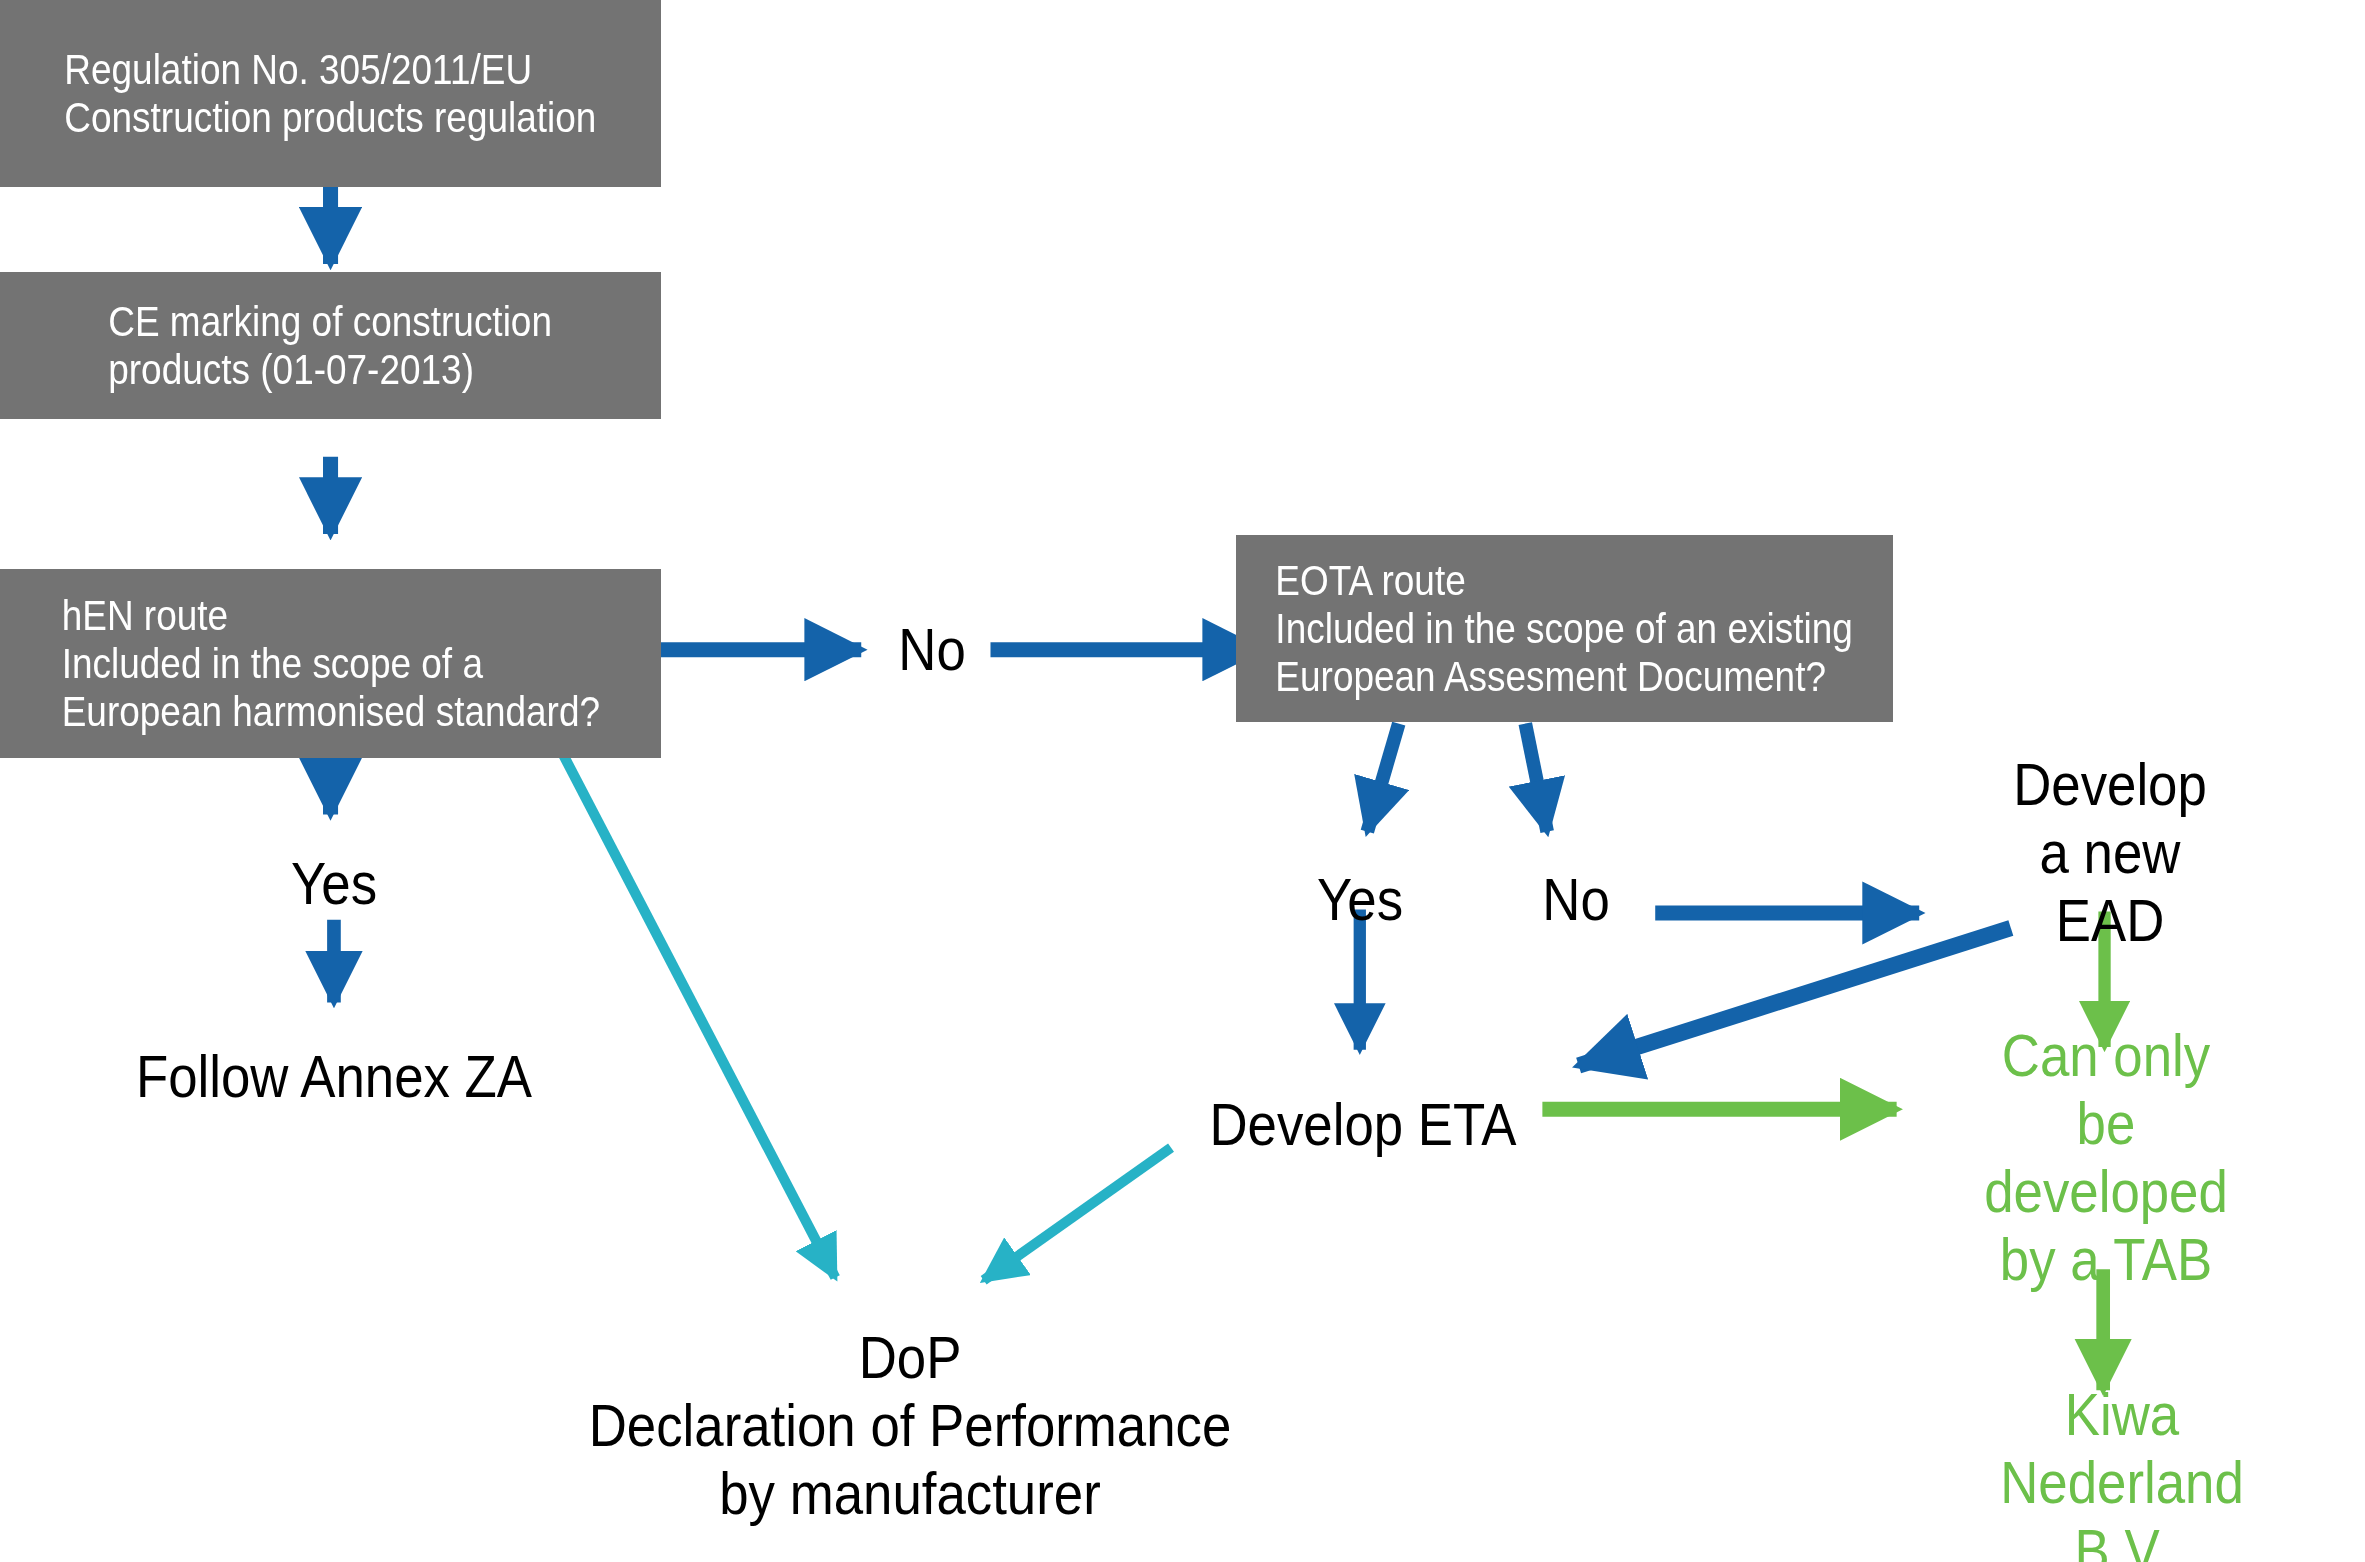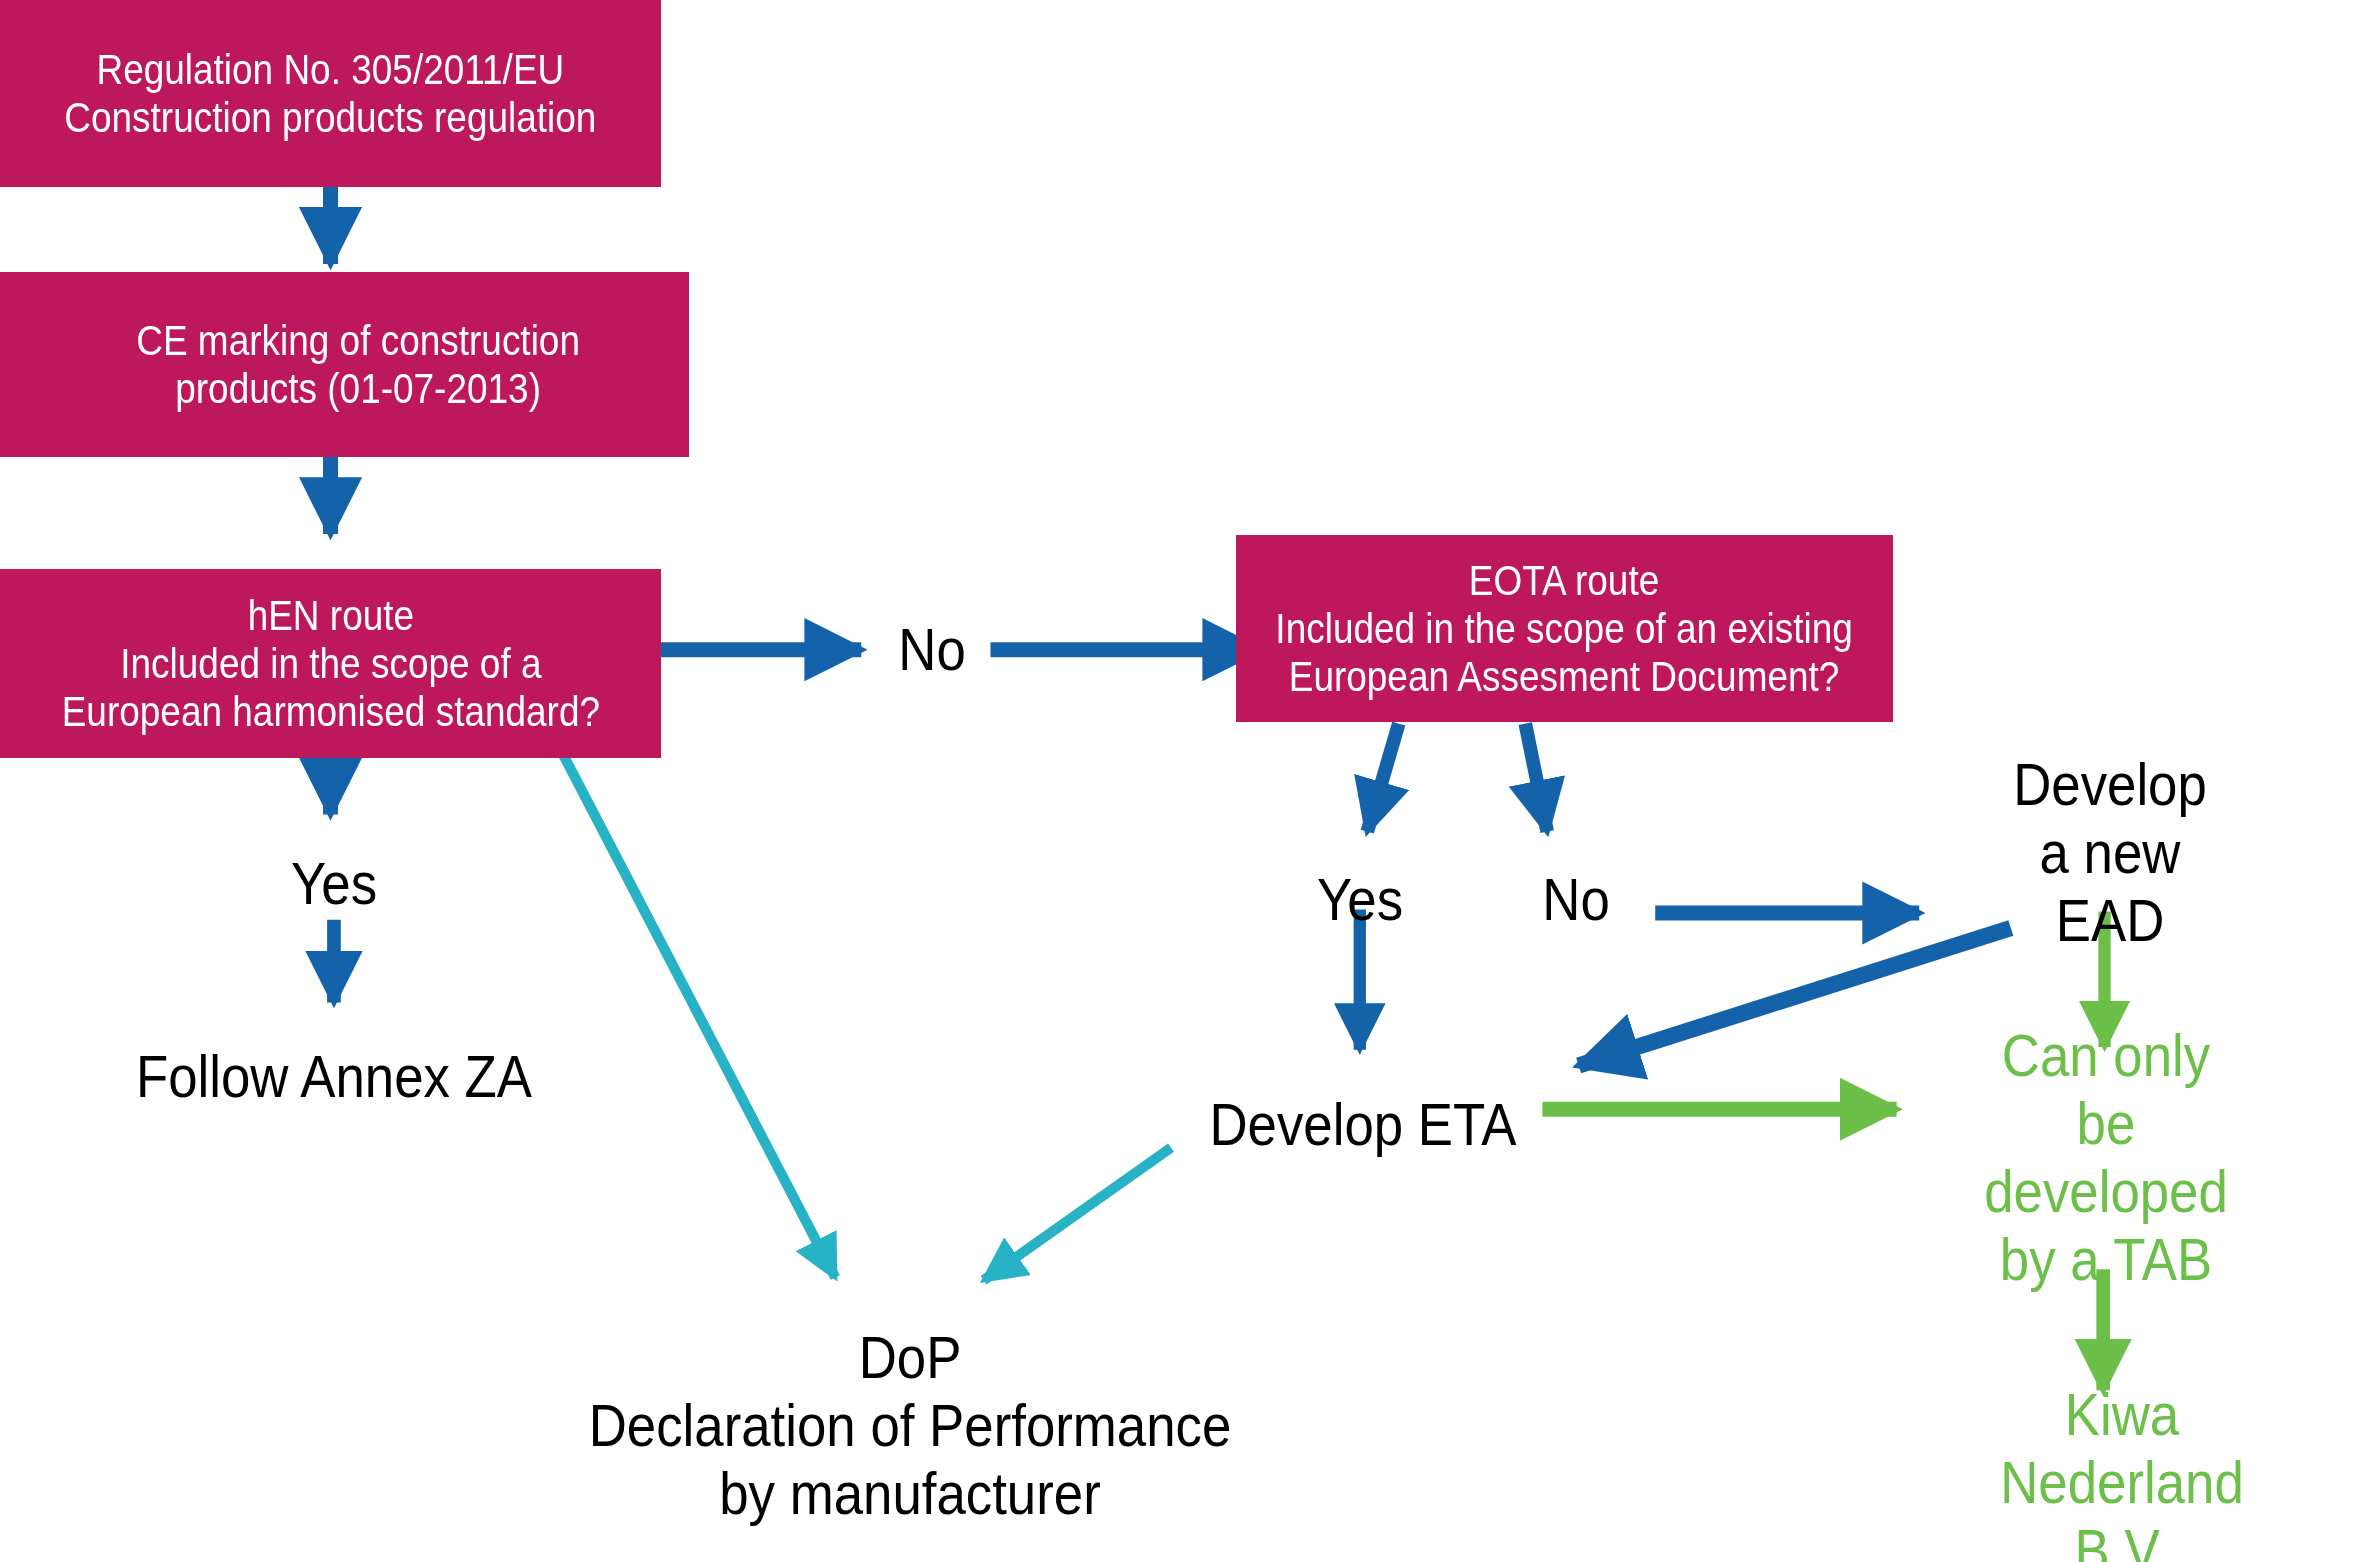--- a/index.html
+++ b/index.html
@@ -10,26 +10,26 @@
   #canvas {
     position: relative;
     width: 2366px;
     height: 1562px;
     background: #ffffff;
     font-family: "Liberation Sans", "DejaVu Sans", sans-serif;
     overflow: hidden;
   }
   .box {
     position: absolute;
-    background: #be185d;
+    background: #737373;
     color: #ffffff;
     display: flex;
     align-items: center;
     justify-content: center;
-    text-align: center;
+    text-align: left;
   }
   .box-label {
     display: block;
     white-space: pre-line;
     font-size: 42px;
     line-height: 48px;
     transform: scaleX(0.88);
     transform-origin: center;
   }
   .label {
@@ -88,21 +88,21 @@
     <line x1="3075" y1="1856" x2="3075" y2="2033" stroke="#6CC04A" stroke-width="20" marker-end="url(#head-green)"></line>
     <line x1="812" y1="1082" x2="1221" y2="1868" stroke="#27B2C6" stroke-width="15" marker-end="url(#head-cyan)"></line>
     <line x1="1712" y1="1678" x2="1438" y2="1872" stroke="#27B2C6" stroke-width="15" marker-end="url(#head-cyan)"></line>
   </svg>
 
   <div class="box" style="left:0; top:0; width:661px; height:187px;">
     <span class="box-label">Regulation No. 305/2011/EU
 Construction products regulation</span>
   </div>
 
-  <div class="box" style="left:0; top:272px; width:661px; height:185px;padding-left:28px;">
+  <div class="box" style="left:0; top:272px; width:661px; height:147px;">
     <span class="box-label">CE marking of construction
 products (01-07-2013)</span>
   </div>
 
   <div class="box" style="left:0; top:551px; width:661px; height:189px;margin-top:18px;">
     <span class="box-label">hEN route
 Included in the scope of a
 European harmonised standard?</span>
   </div>
 

